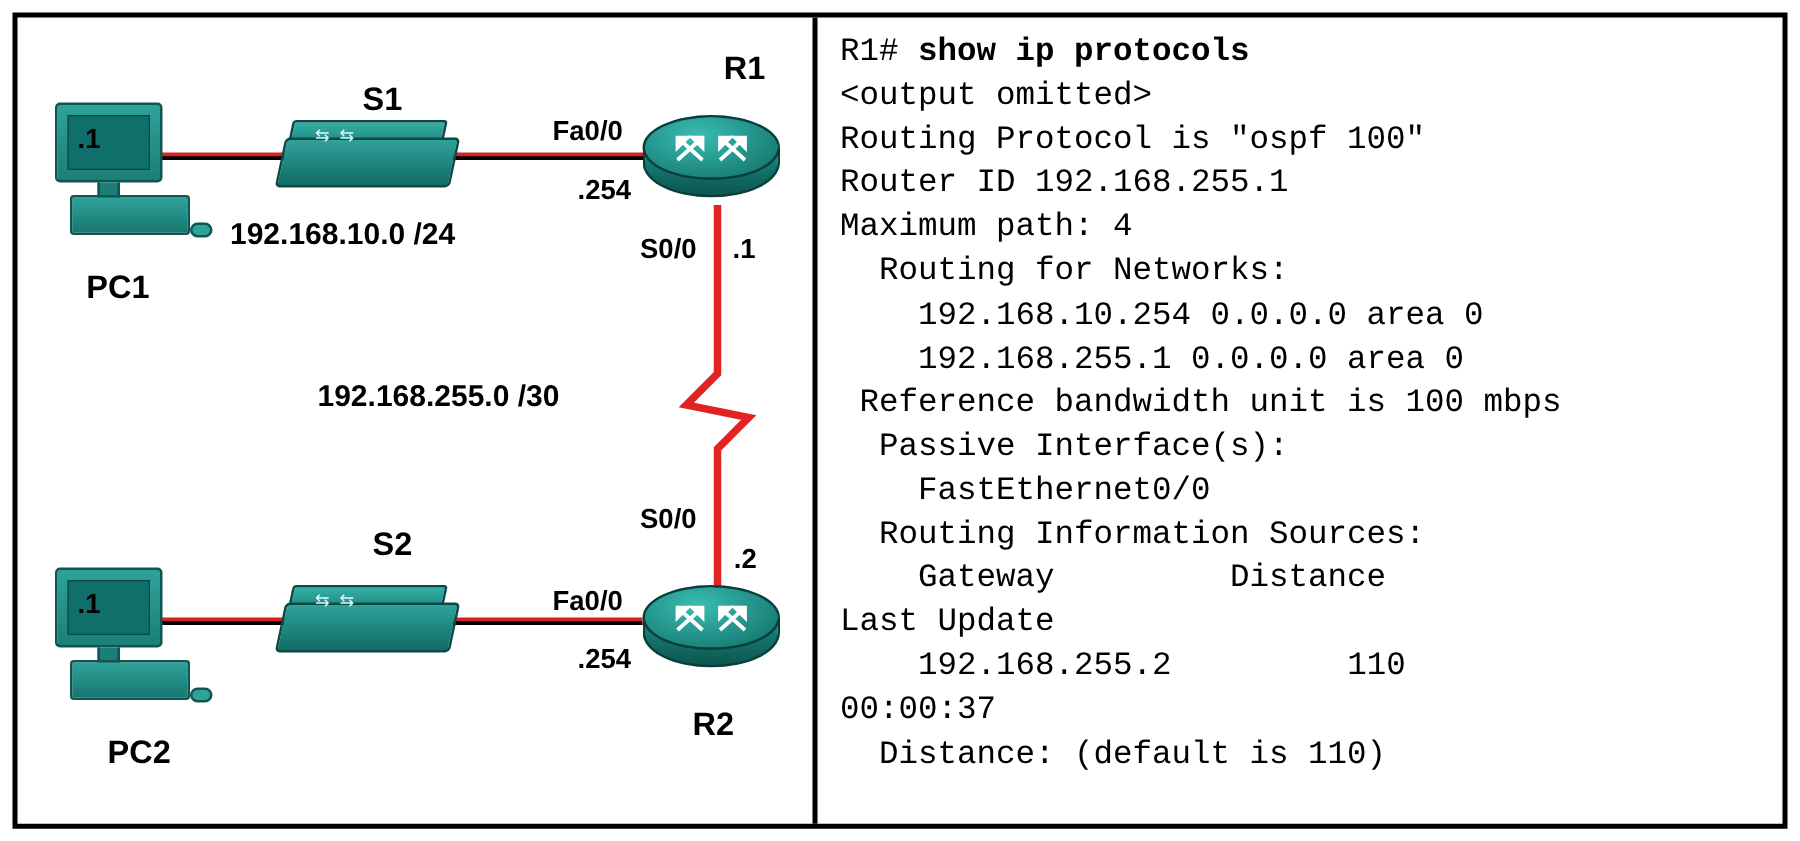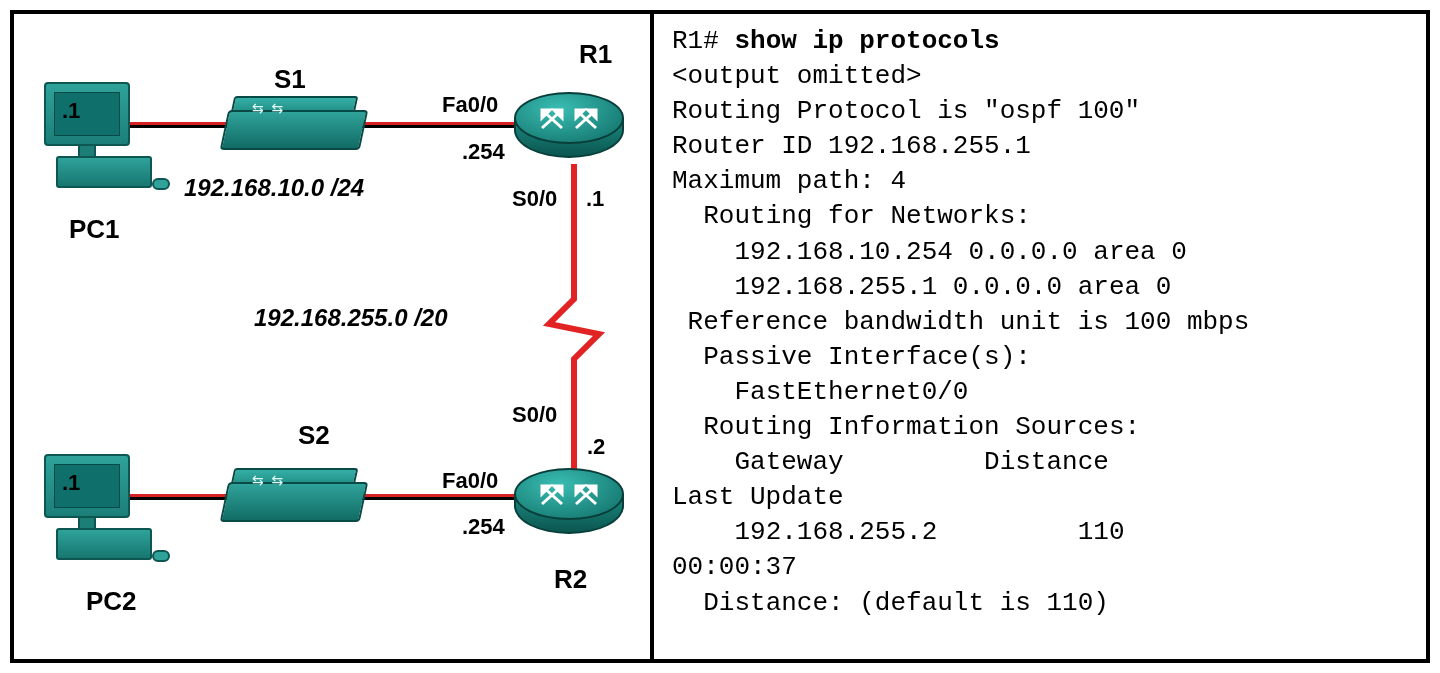--- a/index.html
+++ b/index.html
@@ -35,21 +35,21 @@
   .right-panel .bold { font-weight: 700; }
   
   .diagram { position: relative; width: 100%; height: 100%; }
   .label {
     position: absolute;
     font-family: Verdana, Arial, sans-serif;
     font-weight: 700;
     font-size: 26px;
     color: #000;
   }
-  .netlabel { font-family: Verdana, Arial, sans-serif; font-weight:700; font-size:24px; color:#000; position:absolute;font-style:italic;}
+  .netlabel { font-family: Verdana, Arial, sans-serif; font-weight:700; font-size:24px; color:#000; position:absolute;}
   .hostdot {
     position:absolute;
     font-family: Verdana, Arial, sans-serif;
     font-weight:700; font-size:22px; color:#000;
   }
   
   .pc { position:absolute; width:120px; height:120px; }
   .pc .monitor {
     width:86px; height:64px;
     background: linear-gradient(#2fa29a,#1b7f78);
@@ -161,21 +161,21 @@
           <div class="mouse"></div>
         <div class="hostlabel">.1</div>
       </div>
       <div class="label" style="left:72px; top:572px;">PC2</div>
 
       <div class="switch" style="left:210px; top:96px;">
         <div class="top"></div>
           <div class="body"></div>
           <div class="arrows">⇆ ⇆</div>
       </div>
-      <div class="label" style="left:260px; top:50px;">S1</div>
+      <div class="label" style="left:276px; top:50px;">S1</div>
 
       <div class="switch" style="left:210px; top:468px;">
         <div class="top"></div>
           <div class="body"></div>
           <div class="arrows">⇆ ⇆</div>
       </div>
       <div class="label" style="left:284px; top:406px;">S2</div>
 
       <div class="router" style="left:500px; top:78px;">
         <div class="side"></div>
@@ -221,21 +221,21 @@
       <div class="hostdot" style="left:448px; top:125px;">.254</div>
       <div class="hostdot" style="left:498px; top:172px;">S0/0</div>
       <div class="hostdot" style="left:572px; top:172px;">.1</div>
 
       <div class="hostdot" style="left:498px; top:388px;">S0/0</div>
       <div class="hostdot" style="left:573px; top:420px;">.2</div>
       <div class="hostdot" style="left:428px; top:454px;">Fa0/0</div>
       <div class="hostdot" style="left:448px; top:500px;">.254</div>
 
       <div class="netlabel" style="left:170px; top:160px;">192.168.10.0 /24</div>
-      <div class="netlabel" style="left:240px; top:290px;">192.168.255.0 /20</div>
+      <div class="netlabel" style="left:240px; top:290px;">192.168.255.0 /30</div>
 
     </div>
   </div>
 
   <div class="right-panel"><span>R1#</span> <span class="bold">show ip protocols</span>
 <span>&lt;output omitted&gt;</span>
 <span>Routing Protocol is "ospf 100"</span>
 <span>Router ID 192.168.255.1</span>
 <span>Maximum path: 4</span>
   <span>Routing for Networks:</span>

